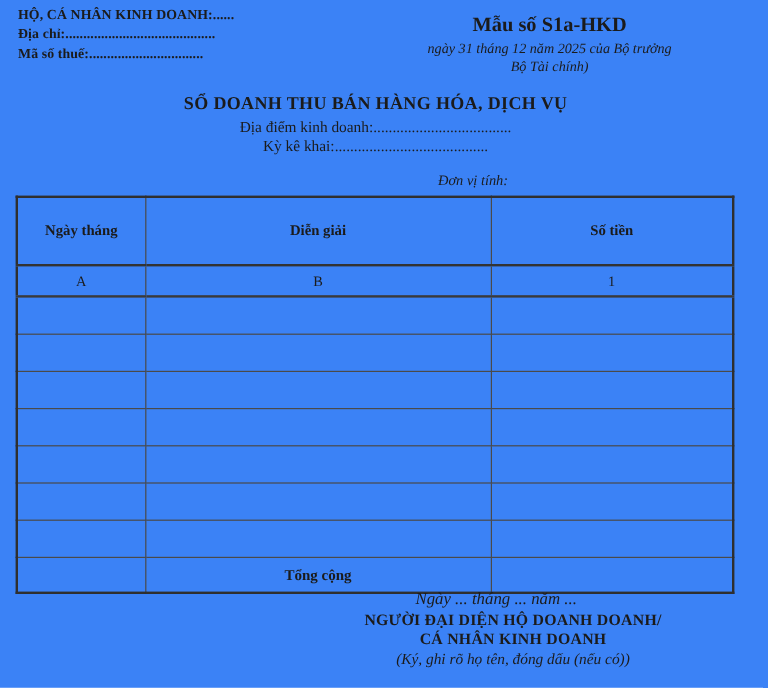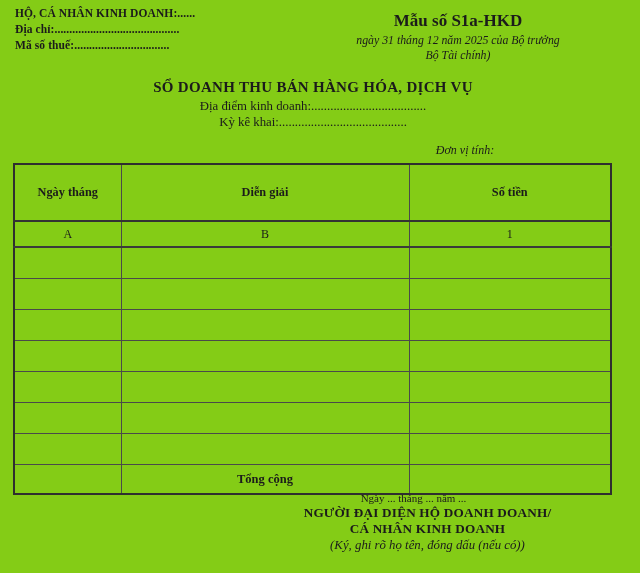--- a/index.html
+++ b/index.html
@@ -1,20 +1,20 @@
 <!DOCTYPE html>
 <html lang="vi"><head>
 <meta charset="utf-8">
 <style>
   html, body { margin: 0; padding: 0; }
   .page {
     position: relative;
     width: 640px;
     height: 573px;
-    background: #84cc16;
+    background: #3b82f6;
     font-family: "Liberation Serif", "DejaVu Serif", serif;
     color: #1b1b1b;
     overflow: hidden;
   }
 
   
   .hdr-left {
     position: absolute;
     left: 15px;
     top: 6px;
@@ -53,21 +53,21 @@
     text-align: center;
     font-size: 12.8px;
   }
   .sub-location { top: 99px; }
   .sub-period   { top: 115px; }
 
   .unit {
     position: absolute;
     left: 365px; top: 143px;
     width: 200px;
-    text-align: center;
+    text-align: left;
     font-style: italic;
     font-size: 12px;
   }
 
   
   .main-table {
     position: absolute;
     left: 13px; top: 163px;
     width: 597px;
     border-collapse: collapse;
@@ -92,21 +92,21 @@
   .empty-row td { height: 30px; }
   .total-row td { height: 28px; font-weight: 700; font-size: 12.5px; }
 
   
   .sig {
     position: absolute;
     left: 240px; top: 492px;
     width: 375px;
     text-align: center;
   }
-  .sig-date { font-size: 11px; margin-bottom: 1px; transform: translateX(-14px); }
+  .sig-date { font-style: italic; font-size: 14px; margin-bottom: 1px; transform: translateX(-14px); }
   .sig-role { font-weight: 700; font-size: 13.2px; line-height: 16.2px; letter-spacing: 0.2px; }
   .sig-note { font-style: italic; font-size: 12.8px; margin-top: 1px; }
 </style>
 </head>
 <body>
 
 <div class="page">
 
   <div class="hdr-left">
     <div>HỘ, CÁ NHÂN KINH DOANH:......</div>

